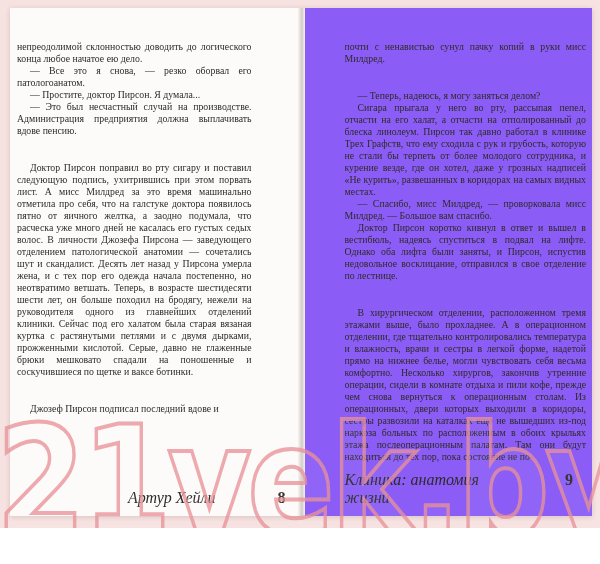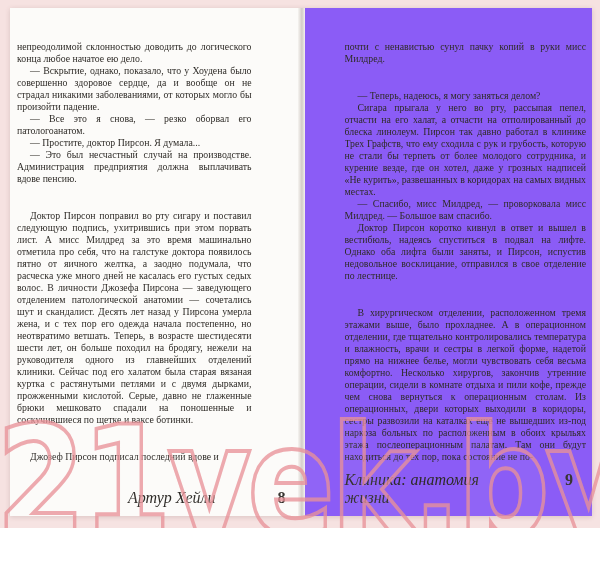--- a/index.html
+++ b/index.html
@@ -87,21 +87,20 @@
 </style>
 </head>
 <body>
 
 <div class="photo">
   <div class="spread">
 
     <div class="page left">
       <div class="text-block">
         <p class="para noindent">непреодолимой склонностью доводить до логического конца любое начатое ею дело.</p>
-        <p class="para">— Вскрытие, однако, показало, что у Хоудена было совершенно здоровое сердце, да и вообще он не страдал никакими заболеваниями, от которых могло бы произойти падение.</p>
         <p class="para">— Все это я снова, — резко оборвал его патологоанатом.</p>
         <p class="para">— Простите, доктор Пирсон. Я думала...</p>
         <p class="para">— Это был несчастный случай на производстве. Администрация предприятия должна выплачивать вдове пенсию.</p>
         <p class="para gap">Доктор Пирсон поправил во рту сигару и поставил следующую подпись, ухитрившись при этом порвать лист. А мисс Милдред за это время машинально отметила про себя, что на галстуке доктора появилось пятно от яичного желтка, а заодно подумала, что расческа уже много дней не касалась его густых седых волос. В личности Джозефа Пирсона — заведующего отделением патологической анатомии — сочетались шут и скандалист. Десять лет назад у Пирсона умерла жена, и с тех пор его одежда начала постепенно, но неотвратимо ветшать. Теперь, в возрасте шестидесяти шести лет, он больше походил на бродягу, нежели на руководителя одного из главнейших отделений клиники. Сейчас под его халатом была старая вязаная куртка с растянутыми петлями и с двумя дырками, прожженными кислотой. Серые, давно не глаженные брюки мешковато спадали на поношенные и соскучившиеся по щетке и ваксе ботинки.</p>
         <p class="para gap">Джозеф Пирсон подписал последний вдове и</p>
       </div>
       <div class="footer">
         <span class="running-title">Артур Хейли</span>
         <span class="page-num">8</span>
       </div>

